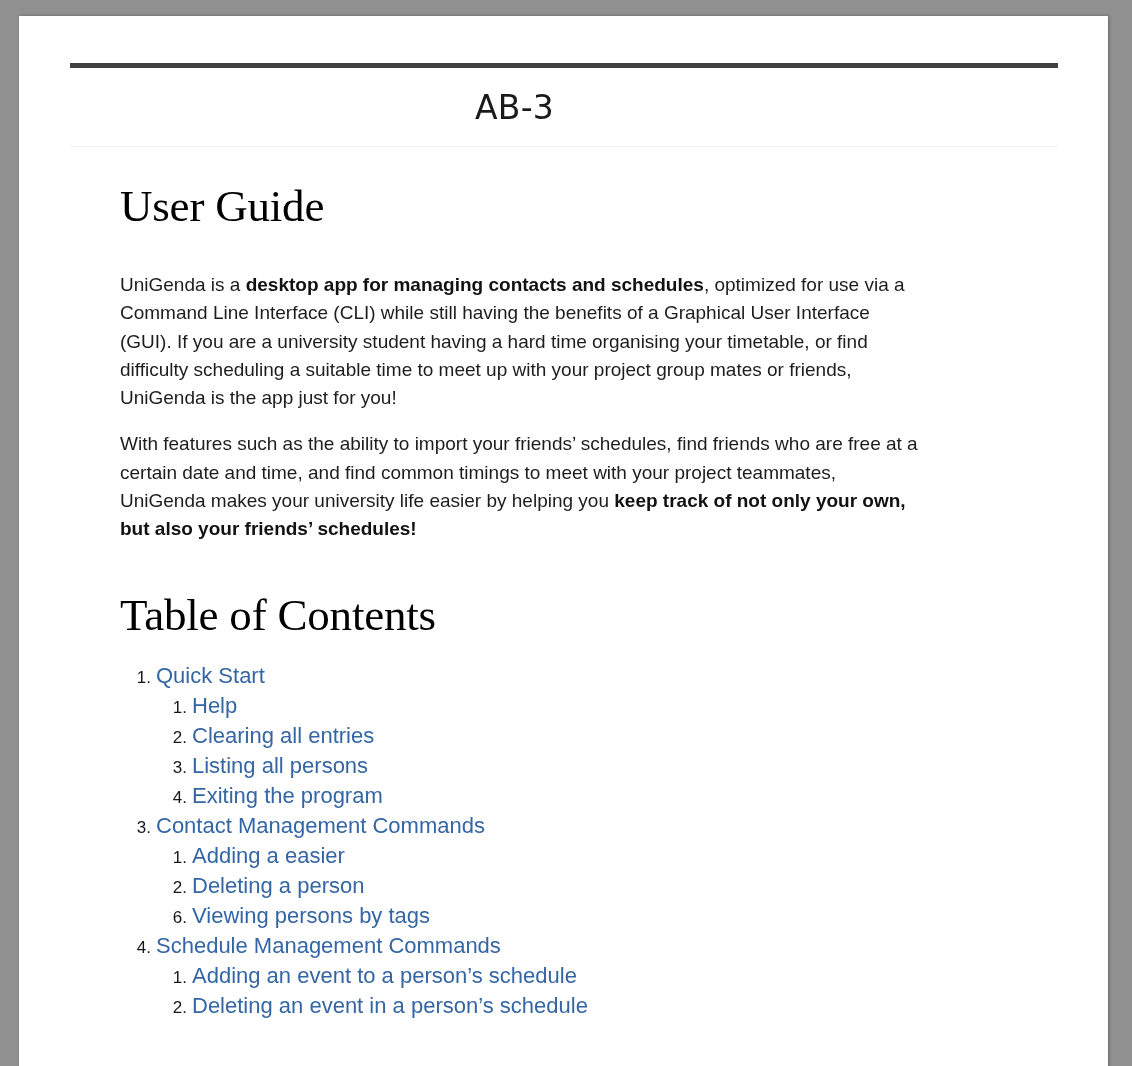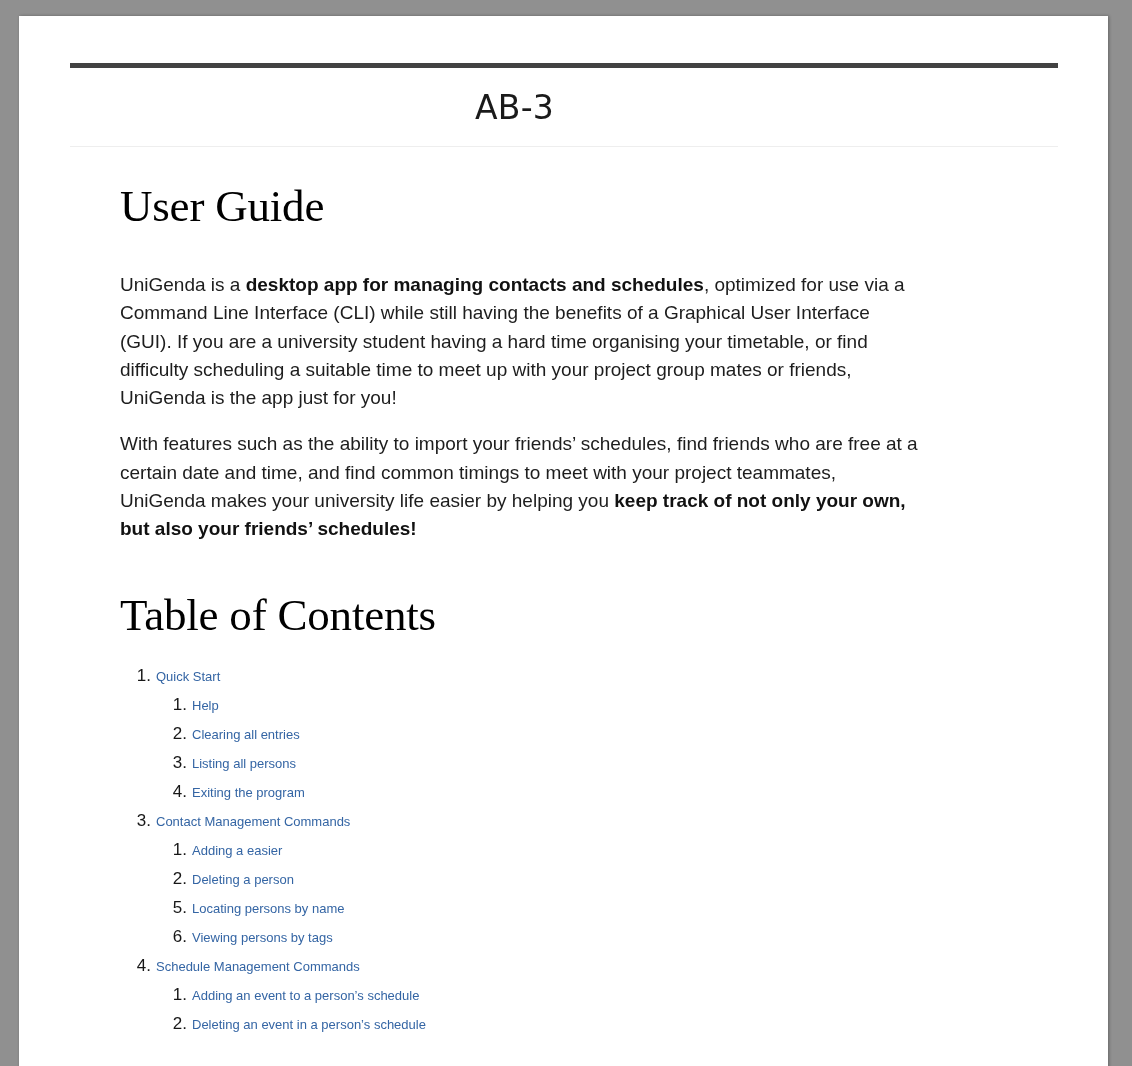--- a/index.html
+++ b/index.html
@@ -109,21 +109,21 @@
   #toc-list li.level-2 { padding-left: 49px; }
   .toc-marker {
     color: #171717;
     font-size: 17px;
     display: inline-block;
     min-width: 18px;
     text-align: right;
   }
   .toc-link {
     color: #3465a4;
-    font-size: 13px;
+    font-size: 22px;
     text-decoration: none;
     padding-left: 5px;
     cursor: pointer;
   }
 </style>
 </head>
 <body>
 
 <div id="page-sheet">
   <div class="content-wrap">
@@ -146,21 +146,20 @@
 
       <ol id="toc-list">
           <li class="toc-item level-1"><span class="toc-marker">1.</span><a class="toc-link">Quick Start</a></li>
           <li class="toc-item level-2"><span class="toc-marker">1.</span><a class="toc-link">Help</a></li>
           <li class="toc-item level-2"><span class="toc-marker">2.</span><a class="toc-link">Clearing all entries</a></li>
           <li class="toc-item level-2"><span class="toc-marker">3.</span><a class="toc-link">Listing all persons</a></li>
           <li class="toc-item level-2"><span class="toc-marker">4.</span><a class="toc-link">Exiting the program</a></li>
           <li class="toc-item level-1"><span class="toc-marker">3.</span><a class="toc-link">Contact Management Commands</a></li>
           <li class="toc-item level-2"><span class="toc-marker">1.</span><a class="toc-link">Adding a easier</a></li>
           <li class="toc-item level-2"><span class="toc-marker">2.</span><a class="toc-link">Deleting a person</a></li>
-          <li class="toc-item level-2"><span class="toc-marker">5.</span><a class="toc-link">Locating persons by name</a></li>
           <li class="toc-item level-2"><span class="toc-marker">6.</span><a class="toc-link">Viewing persons by tags</a></li>
           <li class="toc-item level-1"><span class="toc-marker">4.</span><a class="toc-link">Schedule Management Commands</a></li>
           <li class="toc-item level-2"><span class="toc-marker">1.</span><a class="toc-link">Adding an event to a person’s schedule</a></li>
           <li class="toc-item level-2"><span class="toc-marker">2.</span><a class="toc-link">Deleting an event in a person’s schedule</a></li>
         </ol>
 
     </div>
   </div>
 </div>
 

